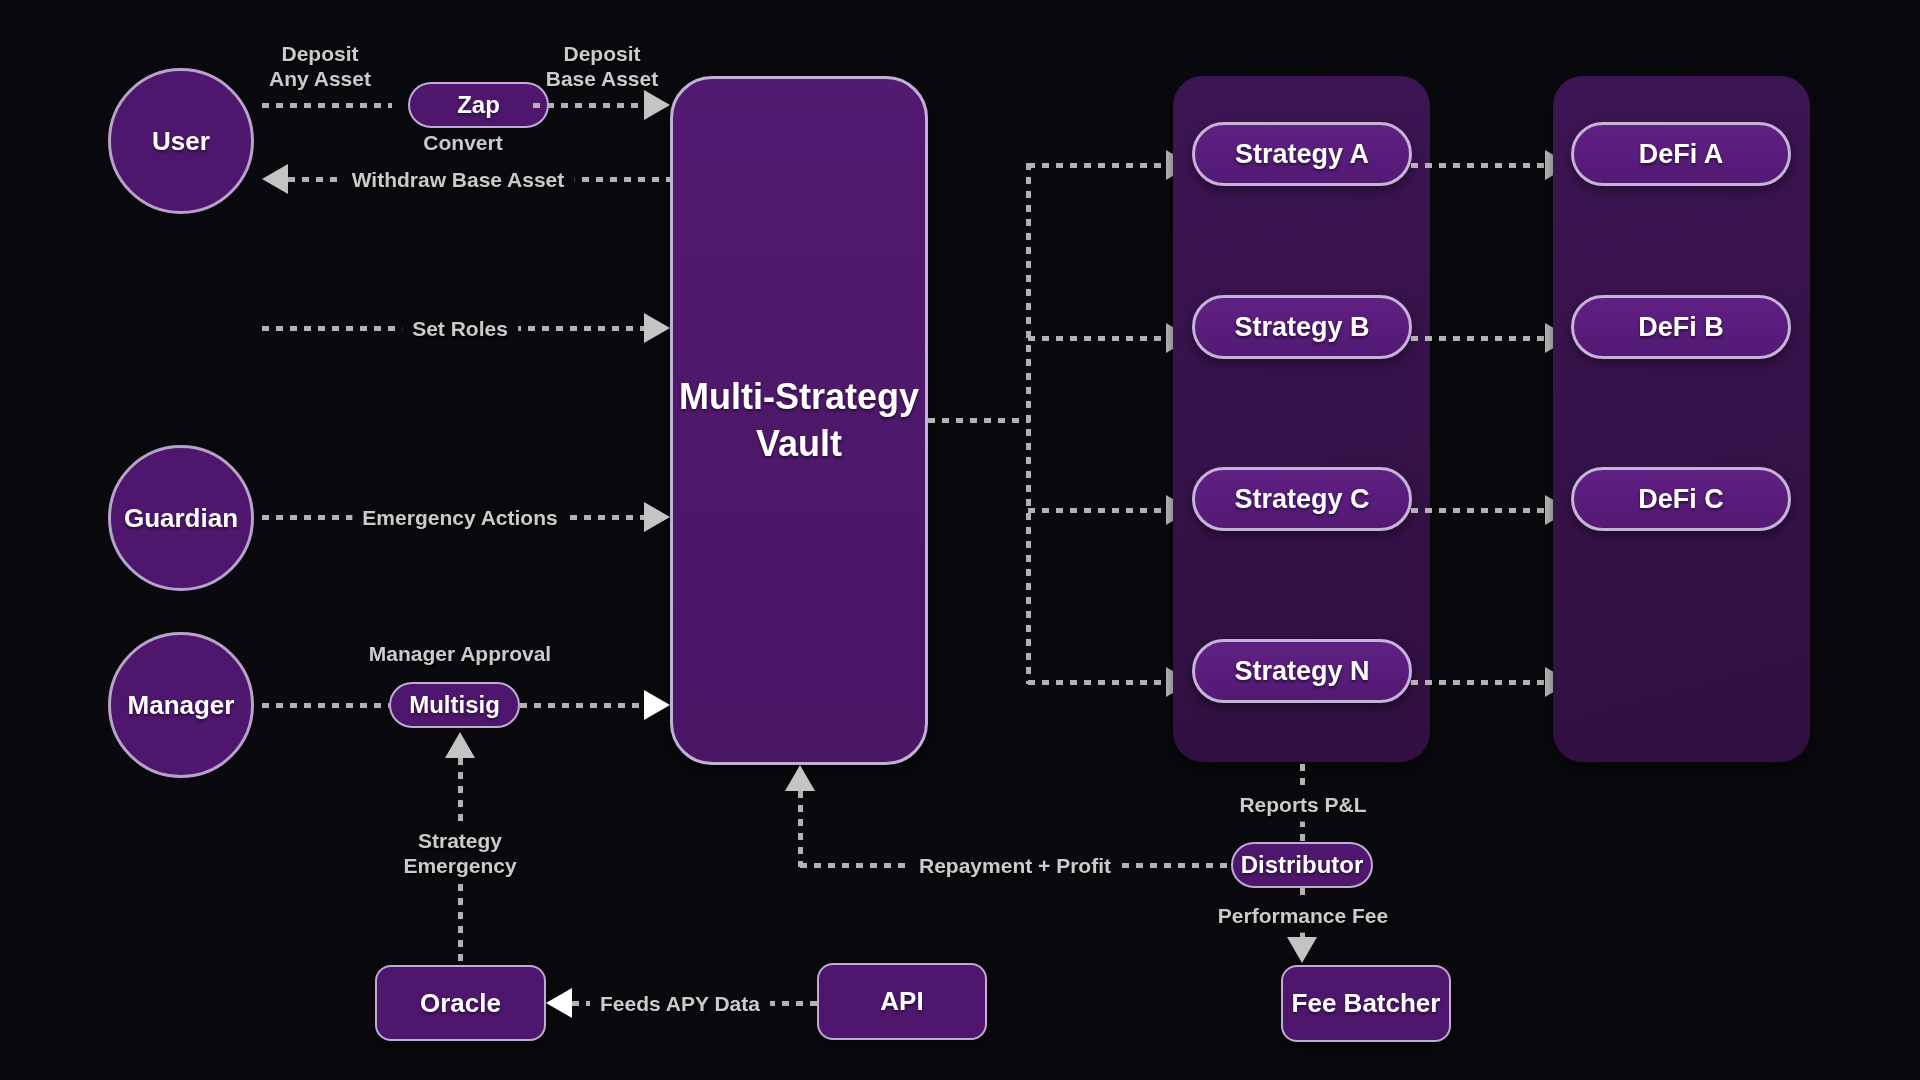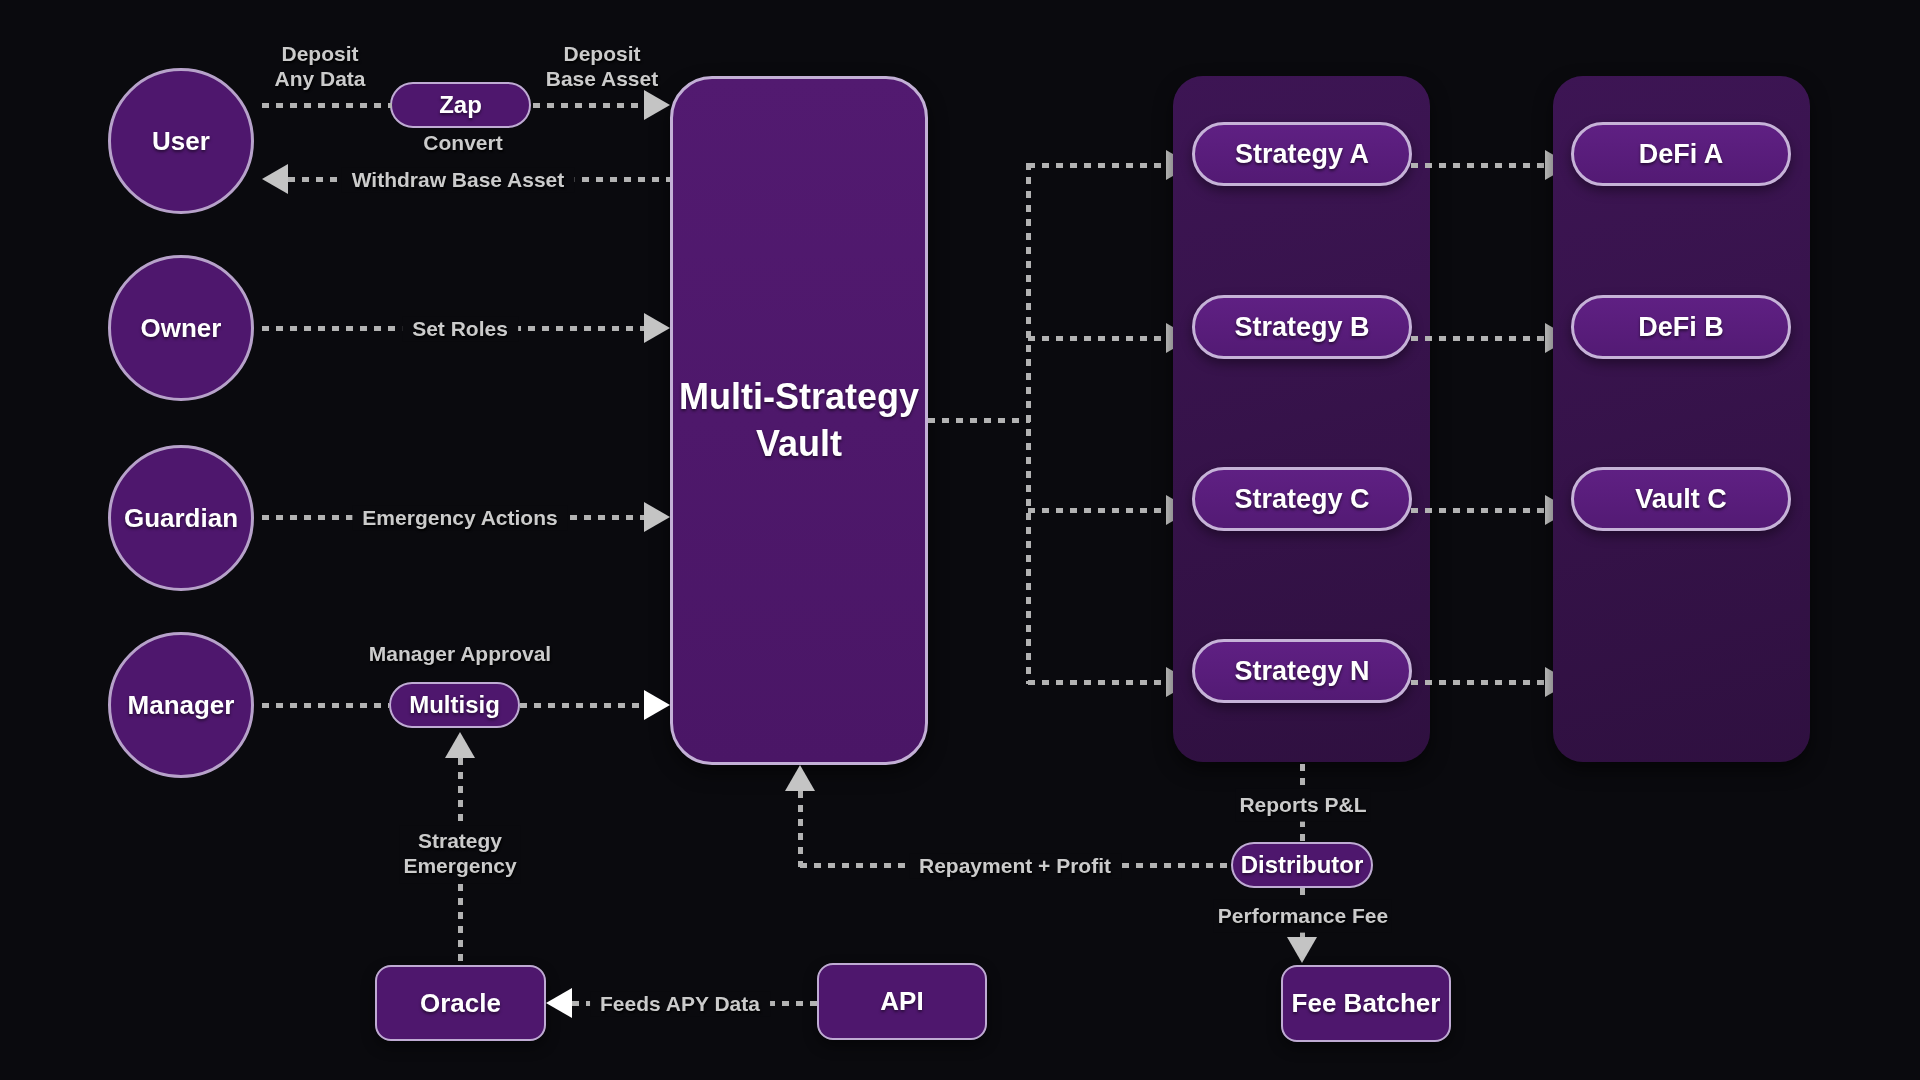--- a/index.html
+++ b/index.html
@@ -68,48 +68,45 @@
   .mask-v{background:var(--bg);padding:4px 4px;}
 </style>
 </head>
 <body>
 
 <div class="canvas">
 
   <div class="circle" style="left:108px;top:68px;">
       <span>User</span>
     </div>
-  <div class="circle" style="left:108px;top:255px;">
-      <span>Owner</span>
-    </div>
   <div class="circle" style="left:108px;top:445px;">
       <span>Guardian</span>
     </div>
   <div class="circle" style="left:108px;top:632px;">
       <span>Manager</span>
     </div>
 
   <div class="vault">
     <span>Multi-Strategy</span>
     <span>Vault</span>
   </div>
 
-  <div class="pill" style="left:390px;top:82px;width:141px;text-align:center;">
+  <div class="pill" style="left:408px;top:82px;width:141px;text-align:center;">
       <span>Zap</span>
     </div>
   <div class="pill" style="left:389px;top:682px;width:131px;text-align:right;">
       <span>Multisig</span>
     </div>
 
   <div class="h-line" style="left:262px;top:103px;width:130px;"></div>
   <div class="h-line" style="left:533px;top:103px;width:111px;"></div>
   <div class="ar-right" style="left:644px;top:90px;"></div>
   <div class="elabel" style="left:320px;top:67px;">
     <div>Deposit</div>
-    <div>Any Data</div>
+    <div>Any Asset</div>
   </div>
   <div class="elabel" style="left:602px;top:67px;">
     <div>Deposit</div>
     <div>Base Asset</div>
   </div>
   <div class="elabel" style="left:463px;top:143px;">Convert</div>
 
   <div class="h-line" style="left:288px;top:177px;width:382px;"></div>
   <div class="ar-left" style="left:262px;top:164px;"></div>
   <div class="elabel mask" style="left:458px;top:180px;">Withdraw Base Asset</div>
@@ -179,21 +176,21 @@
   <div class="ar-right" style="left:1545px;top:667px;"></div>
 
   <div class="panel" style="left:1553px;"></div>
   <div class="chip" style="left:1571px;top:122px;">
       <span>DeFi A</span>
     </div>
   <div class="chip" style="left:1571px;top:295px;">
       <span>DeFi B</span>
     </div>
   <div class="chip" style="left:1571px;top:467px;">
-      <span>Vault C</span>
+      <span>DeFi C</span>
     </div>
 
   <div class="v-line" style="left:1300px;top:764px;height:78px;"></div>
   <div class="elabel mask-v" style="left:1303px;top:805px;">Reports P&amp;L</div>
   <div class="pill" style="left:1231px;top:842px;width:142px;">
       <span>Distributor</span>
     </div>
   <div class="v-line" style="left:1300px;top:888px;height:49px;"></div>
   <div class="elabel mask-v" style="left:1303px;top:916px;">Performance Fee</div>
   <div class="ar-down" style="left:1287px;top:937px;"></div>

